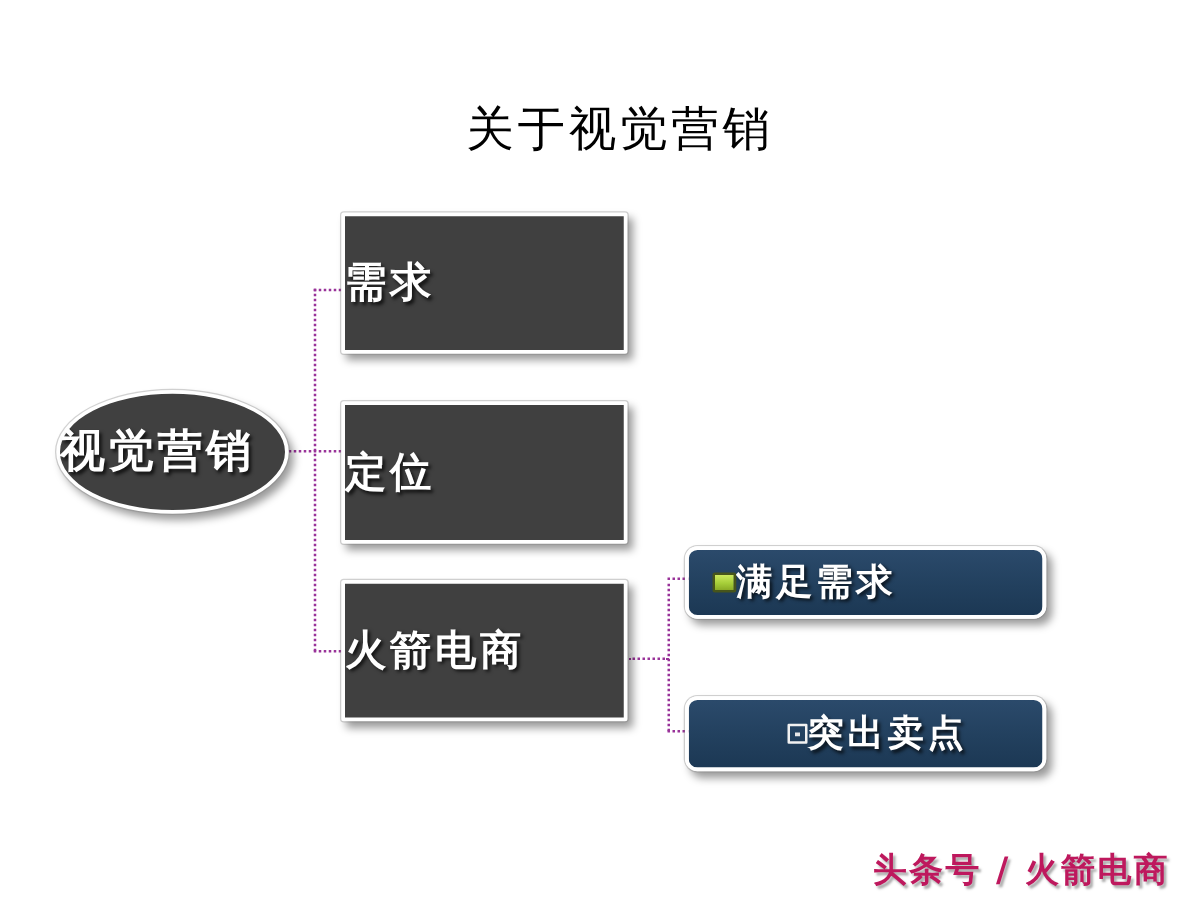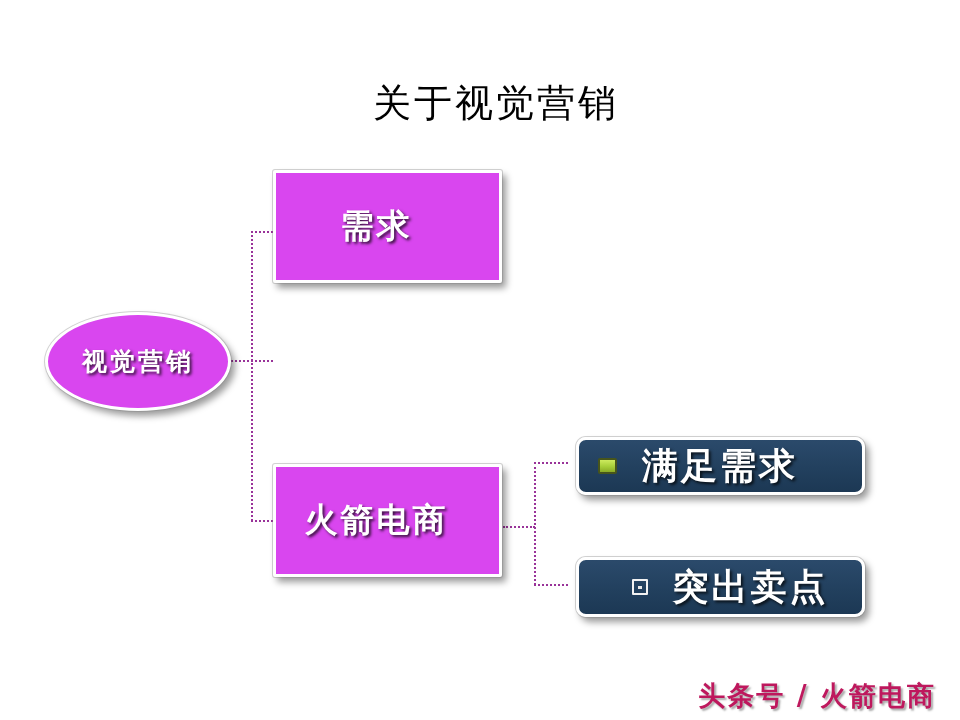--- a/index.html
+++ b/index.html
@@ -6,37 +6,37 @@
   .slide{
     position:relative;width:960px;height:720px;background:#ffffff;overflow:hidden;
     font-family:"DejaVu Serif","Liberation Serif",serif;
   }
   .title{
     position:absolute;top:62px;left:0;width:100%;text-align:center;
     font-size:38px;color:#000;letter-spacing:3px;font-weight:normal;margin:16px;
   }
   
   .node{
-    position:absolute;background:#d946ef;border:3px solid #ffffff;
+    position:absolute;background:#404040;border:3px solid #ffffff;
     box-shadow:0 0 0 1px rgba(130,130,130,.35), 4px 5px 7px rgba(0,0,0,.40);
-    color:#fff;font-weight:bold;display:flex;align-items:center;justify-content:center;
+    color:#fff;font-weight:bold;display:flex;align-items:center;
     box-sizing:border-box;
   }
   .node .lbl{ text-shadow:2px 2px 3px rgba(0,0,0,.75); letter-spacing:3px; }
   .ellipse{
     left:45px;top:312px;width:186px;height:99px;border-radius:50%;
-    font-size:25px;
+    font-size:36px;
   }
   .bigbox{ left:273px;width:229px;height:113px;font-size:33px;border-radius:2px; padding-right:22px;}
   .bigbox.b1{ top:170px; }
   .bigbox.b2{ top:321px; height:114px; }
   .bigbox.b3{ top:464px; }
   .sbox{
-    left:576px;width:289px;height:58px;border-radius:10px;font-size:36px;
-    justify-content:flex-start;padding-left:19px;gap:25px;
+    left:548px;width:289px;height:58px;border-radius:10px;font-size:29px;
+    justify-content:flex-start;padding-left:19px;gap:0;
     background:linear-gradient(180deg,#2b4a6b 0%,#22405e 55%,#1c3854 100%);
   }
   .sbox.s1{ top:437px; }
   .sbox.s2{ top:557px; height:60px;justify-content:center; }
   
   .bullet-filled{
     width:15px;height:12px;border:2px solid #47551b;border-radius:2px;flex:0 0 auto;
     background:linear-gradient(180deg,#cdea5e 0%,#a6ce39 55%,#8aab26 100%);
   }
   .bullet-hollow{
@@ -81,20 +81,23 @@
   <div class="conn h c-right-top"></div>
   <div class="conn h c-right-bot"></div>
 
   <div class="node ellipse">
     <span class="lbl">视觉营销</span>
   </div>
 
   <div class="node bigbox b1">
     <span class="lbl">需求</span>
   </div>
+  <div class="node bigbox b2">
+    <span class="lbl">定位</span>
+  </div>
   <div class="node bigbox b3">
     <span class="lbl">火箭电商</span>
   </div>
 
   <div class="node sbox s1">
     <span class="bullet-filled"></span>
     <span class="lbl">满足需求</span>
   </div>
   <div class="node sbox s2">
     <span class="bullet-hollow"></span>

